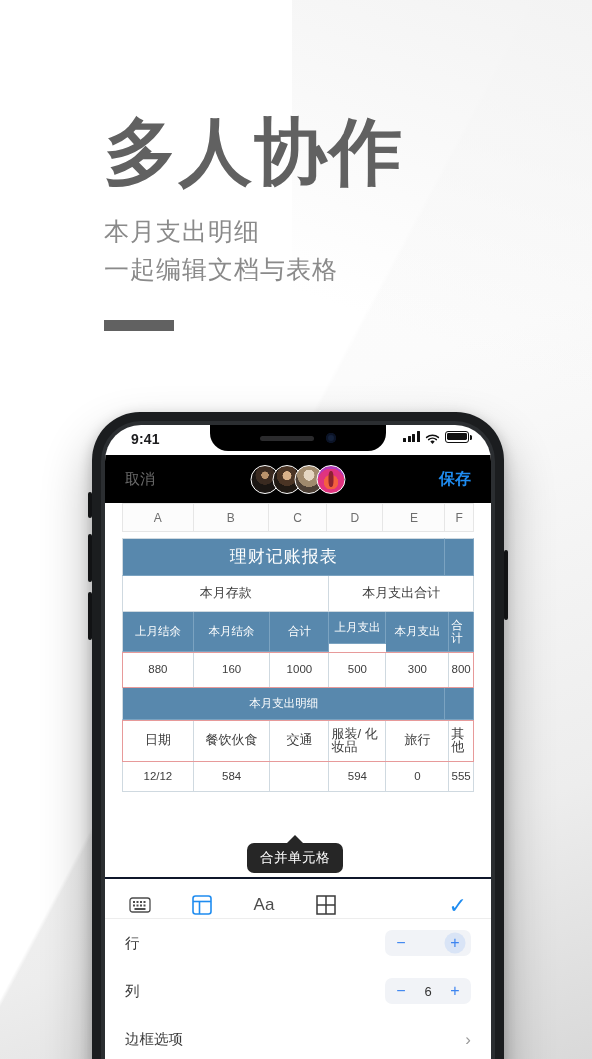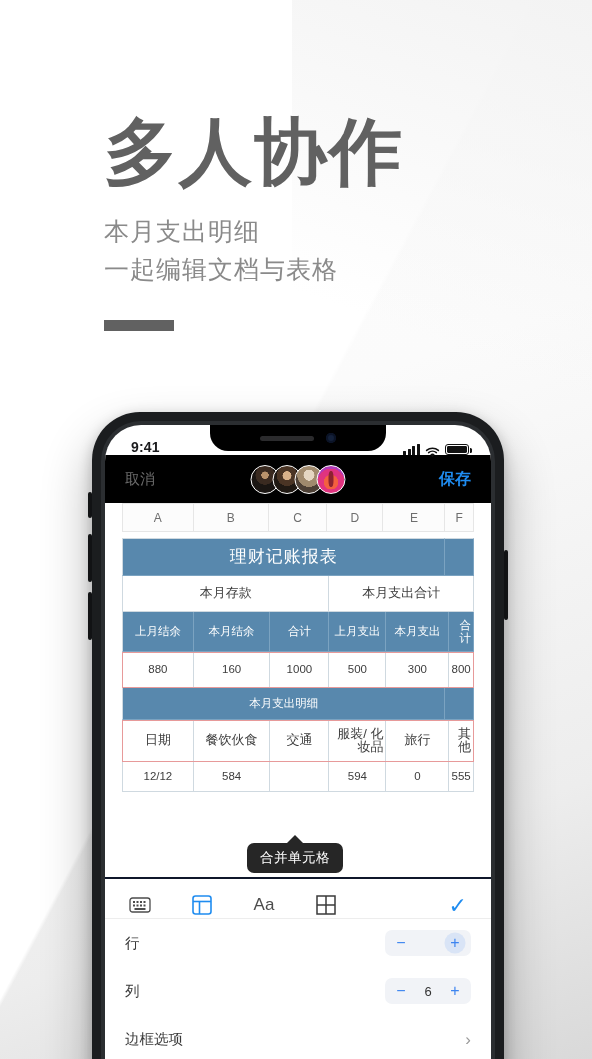--- a/index.html
+++ b/index.html
@@ -37,21 +37,21 @@
   #btn-pwr{left:504px;top:550px;width:4px;height:70px;}
 
   
   #notch{position:absolute;left:50%;transform:translateX(-50%);top:0;width:176px;height:26px;
     background:#000;border-radius:0 0 18px 18px;z-index:8;display:flex;align-items:center;justify-content:center;gap:12px;}
   #speaker{width:54px;height:5px;border-radius:3px;background:#2b2b2d;}
   #frontcam{width:10px;height:10px;border-radius:50%;background:#14213a;
     box-shadow:inset 0 0 0 2px #0b1326;}
 
   
-  #statusbar{position:relative;height:30px;display:flex;align-items:flex-end;
+  #statusbar{position:relative;height:30px;display:flex;align-items:flex-start;
     justify-content:space-between;padding:6px 22px 0 26px;box-sizing:border-box;z-index:9;}
   #clock{font-size:14px;font-weight:bold;color:#1c1c1e;letter-spacing:.2px;}
   #status-right{display:flex;align-items:center;gap:5px;}
   .bars{display:flex;align-items:flex-end;gap:1.6px;height:11px;}
   .bars i{display:block;width:3px;background:#111;border-radius:.5px;}
   .bars i:nth-child(1){height:4px;} .bars i:nth-child(2){height:6px;}
   .bars i:nth-child(3){height:8.5px;} .bars i:nth-child(4){height:11px;}
   .wifi{width:15px;height:11px;position:relative;}
   .batt{width:24px;height:11.5px;border:1.4px solid #111;border-radius:3px;position:relative;box-sizing:border-box;}
   .batt::after{content:"";position:absolute;right:-3.6px;top:3.2px;width:2px;height:5px;
@@ -77,21 +77,21 @@
   
   #colhead{display:flex;padding:0 17px;box-sizing:border-box;background:#fff;}
   .colh{height:27px;border:1px solid #e6e6e6;border-right:none;display:flex;
     align-items:center;justify-content:center;font-size:12px;color:#6e6e6e;background:#fcfcfc;}
   .colh:last-child{border-right:1px solid #e6e6e6;}
 
   
   #sheet{margin:6px 17px 0 17px;position:relative;}
   .srow{display:flex;}
   .cell{border:.8px solid #cfd9e0;border-top:none;border-left:none;box-sizing:border-box;
-    display:flex;align-items:center;justify-content:center;text-align:right;
+    display:flex;align-items:center;justify-content:center;text-align:left;
     font-size:11.5px;color:#3d3d3d;padding:1px 2px;line-height:12.5px;}
   .srow .cell:first-child{border-left:.8px solid #cfd9e0;}
   .srow:first-child .cell{border-top:.8px solid #cfd9e0;}
   .blue{background:#5888ad;color:#fff;border-color:#7ba3c1;}
   .title-cell{font-size:17px;letter-spacing:1px;}
   .hdr-white{background:#fff;font-size:13px;color:#3d3d3d;}
   .hdr-blue{background:#5888ad;color:#fff;font-size:11.5px;border-color:#7ba3c1;}
   .selrow{position:relative;}
   .selrow::after{content:"";position:absolute;inset:0;border:1.4px solid #e79a9a;
     pointer-events:none;z-index:3;}
@@ -204,21 +204,21 @@
 
     <div class="srow">
       <div class="cell hdr-white" style="width:211px;height:36px">本月存款</div>
       <div class="cell hdr-white" style="width:147px;height:36px">本月支出合计</div>
     </div>
 
     <div class="srow">
       <div class="cell hdr-blue" style="width:73px;height:40px">上月结余</div>
       <div class="cell hdr-blue" style="width:78px;height:40px">本月结余</div>
       <div class="cell hdr-blue" style="width:60px;height:40px">合计</div>
-      <div class="cell hdr-blue" style="width:58px;height:40px">上月支出</div>
+      <div class="cell hdr-blue" style="width:58px;height:32px">上月支出</div>
       <div class="cell hdr-blue" style="width:64px;height:40px">本月支出</div>
       <div class="cell hdr-blue" style="width:25px;height:40px">合计</div>
     </div>
 
     <div class="srow selrow">
       <div class="cell" style="width:73px;height:36px">880</div>
       <div class="cell" style="width:78px;height:36px">160</div>
       <div class="cell" style="width:60px;height:36px">1000</div>
       <div class="cell" style="width:58px;height:36px">500</div>
       <div class="cell" style="width:64px;height:36px">300</div>

